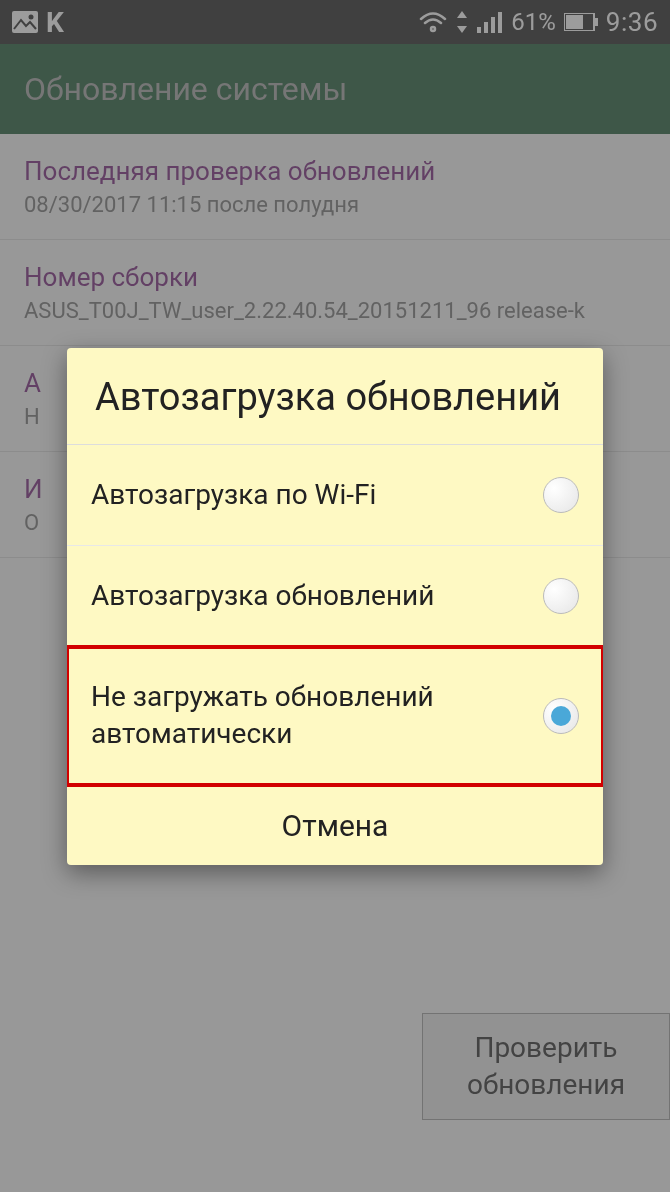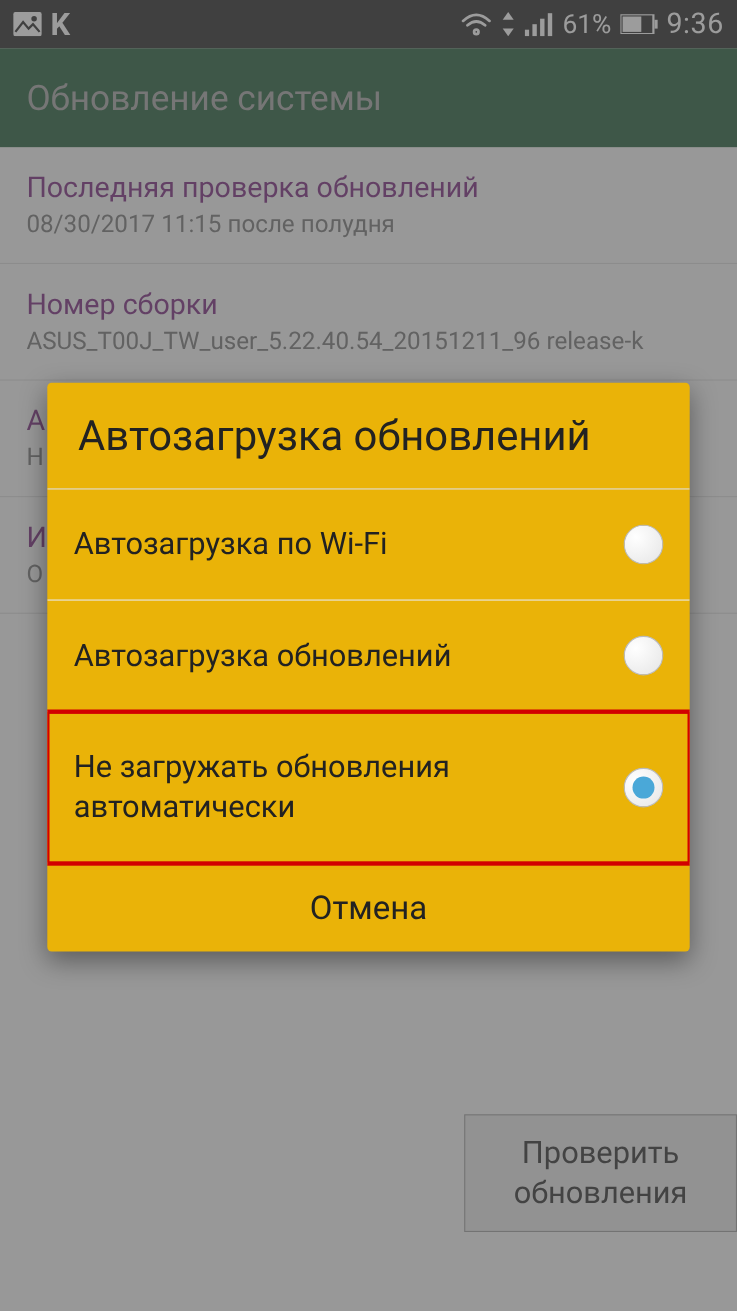--- a/index.html
+++ b/index.html
@@ -70,22 +70,22 @@
   top: 0; left: 0; right: 0; bottom: 0;
   background: rgba(90,90,90,0.6);
   display: flex;
   align-items: flex-start;
   justify-content: center;
   padding-top: 348px;
 }
 
 
 .dialog {
-  width: 584px;
-  background: #eab308;
+  width: 536px;
+  background: #fef9c3;
   border-radius: 4px;
   box-shadow: 0 8px 24px rgba(0,0,0,0.4);
   overflow: hidden;
 }
 .dialog-title {
   padding: 26px 28px 22px 28px;
   font-size: 38px;
   color: #222;
   font-weight: 400;
   line-height: 1.25;
@@ -184,21 +184,21 @@
   <span>Обновление системы</span>
 </div>
 
 <div class="content">
   <div class="list-item">
     <div class="title">Последняя проверка обновлений</div>
     <div class="subtitle">08/30/2017 11:15 после полудня</div>
   </div>
   <div class="list-item">
     <div class="title">Номер сборки</div>
-    <div class="subtitle">ASUS_T00J_TW_user_5.22.40.54_20151211_96 release-k</div>
+    <div class="subtitle">ASUS_T00J_TW_user_2.22.40.54_20151211_96 release-k</div>
   </div>
   <div class="list-item">
     <div class="title">А</div>
     <div class="subtitle">Н</div>
   </div>
   <div class="list-item">
     <div class="title">И</div>
     <div class="subtitle">О</div>
   </div>
 </div>
@@ -216,19 +216,19 @@
       <div class="opt-label">Автозагрузка по Wi-Fi</div>
       <div class="radio"></div>
     </div>
 
     <div class="dialog-option">
       <div class="opt-label">Автозагрузка обновлений</div>
       <div class="radio"></div>
     </div>
 
     <div class="dialog-option highlighted">
-      <div class="opt-label">Не загружать обновления автоматически</div>
+      <div class="opt-label">Не загружать обновлений автоматически</div>
       <div class="radio selected"></div>
     </div>
 
     <div class="dialog-cancel">Отмена</div>
   </div>
 </div>
 
 </body></html>

